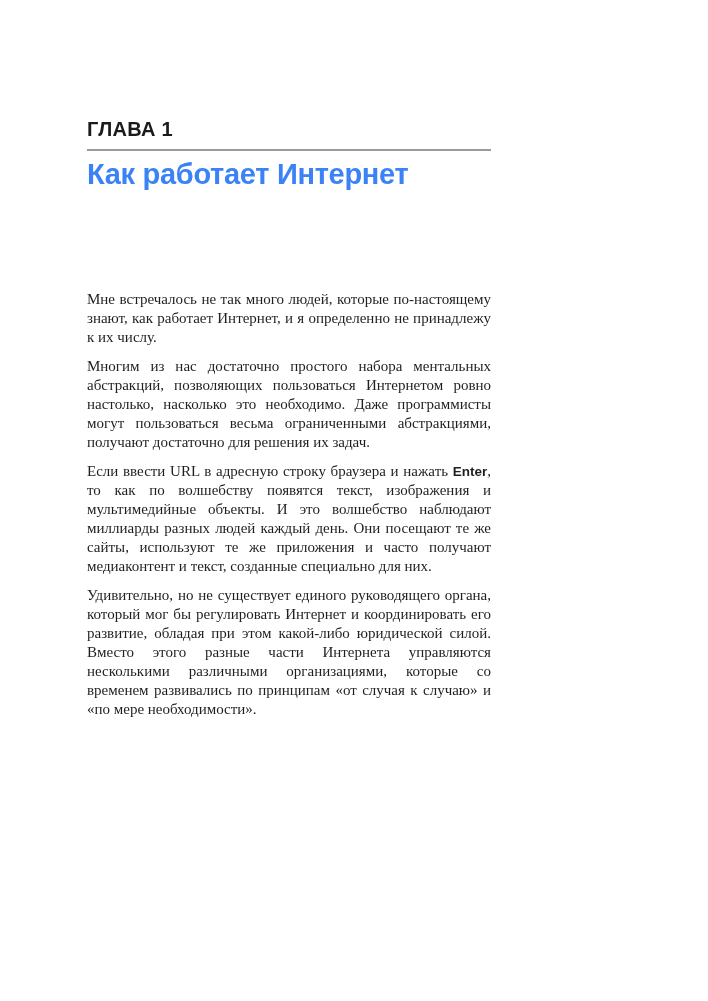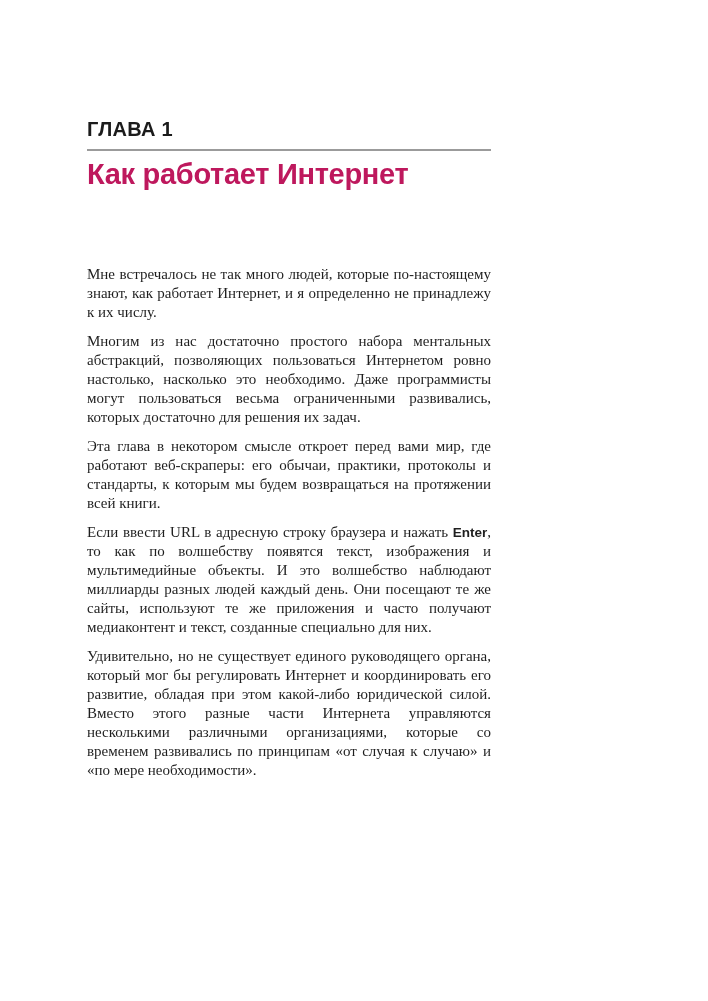--- a/index.html
+++ b/index.html
@@ -29,25 +29,25 @@
     background: #9b9b9b;
     border: none;
     margin-top: 8px;
   }
   .chapter-title {
     font-family: "Liberation Sans", sans-serif;
     font-weight: 700;
     font-size: 29px;
     line-height: 34px;
     letter-spacing: -0.3px;
-    color: #be185d;
+    color: #3b82f6;
     margin-top: 6px;
   }
   .body-text {
-    margin-top: 74px;
+    margin-top: 99px;
   }
   .body-text p {
     font-family: "Liberation Serif", serif;
     font-size: 15px;
     line-height: 19px;
     text-align: justify;
     color: #1f1f1f;
     margin-bottom: 10px;
   }
   .key-term {
@@ -62,19 +62,18 @@
 <div class="page">
 
   <header>
     <div class="chapter-label">ГЛАВА 1</div>
     <hr class="header-rule">
     <h1 class="chapter-title">Как работает Интернет</h1>
   </header>
 
   <main class="body-text">
     <p>Мне встречалось не так много людей, которые по-настоящему знают, как работает Интернет, и я определенно не принадлежу к их числу.</p>
-    <p>Многим из нас достаточно простого набора ментальных абстракций, позволяющих пользоваться Интернетом ровно настолько, насколько это необходимо. Даже программисты могут пользоваться весьма ограниченными развивались, которых достаточно для решения их задач.</p>
-    <p>Эта глава в некотором смысле откроет перед вами мир, где работают веб-скраперы: его обычаи, практики, протоколы и стандарты, к которым мы будем возвращаться на протяжении всей книги.</p>
+    <p>Многим из нас достаточно простого набора ментальных абстракций, позволяющих пользоваться Интернетом ровно настолько, насколько это необходимо. Даже программисты могут пользоваться весьма ограниченными абстракциями, получают достаточно для решения их задач.</p>
     <p><span>Если ввести URL в адресную строку браузера и нажать </span><span class="key-term">Enter</span><span>, то как по волшебству появятся текст, изображения и мультимедийные объекты. И это волшебство наблюдают миллиарды разных людей каждый день. Они посещают те же сайты, используют те же приложения и часто получают медиаконтент и текст, созданные специально для них.</span></p>
     <p>Удивительно, но не существует единого руководящего органа, который мог бы регулировать Интернет и координировать его развитие, обладая при этом какой-либо юридической силой. Вместо этого разные части Интернета управляются несколькими различными организациями, которые со временем развивались по принципам «от случая к случаю» и «по мере необходимости».</p>
   </main>
 
 </div>
 
 </body></html>

